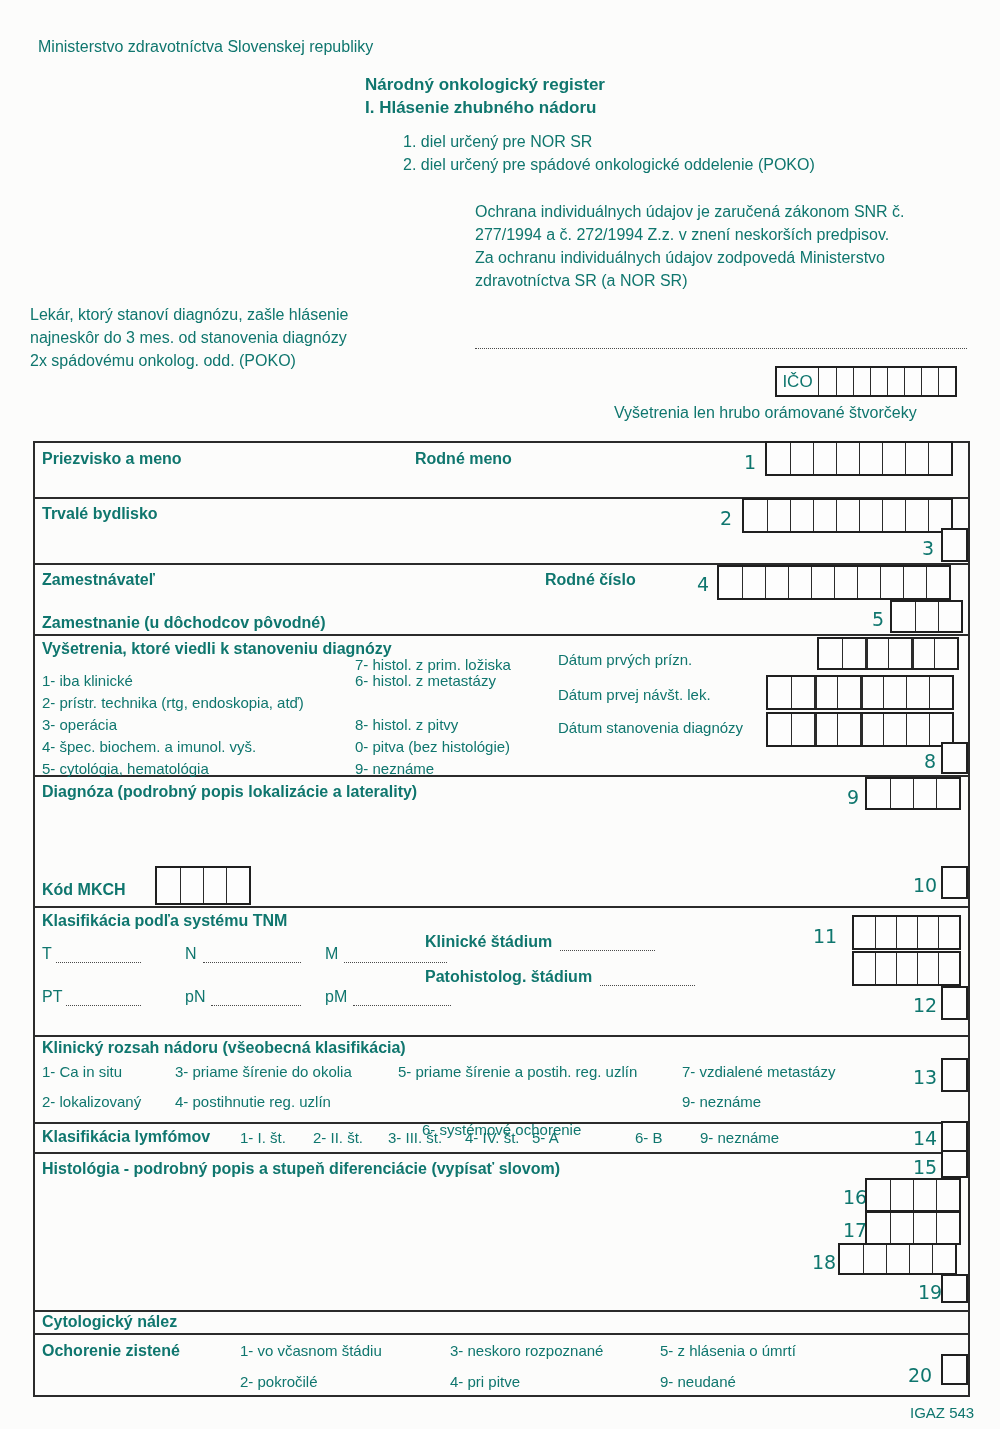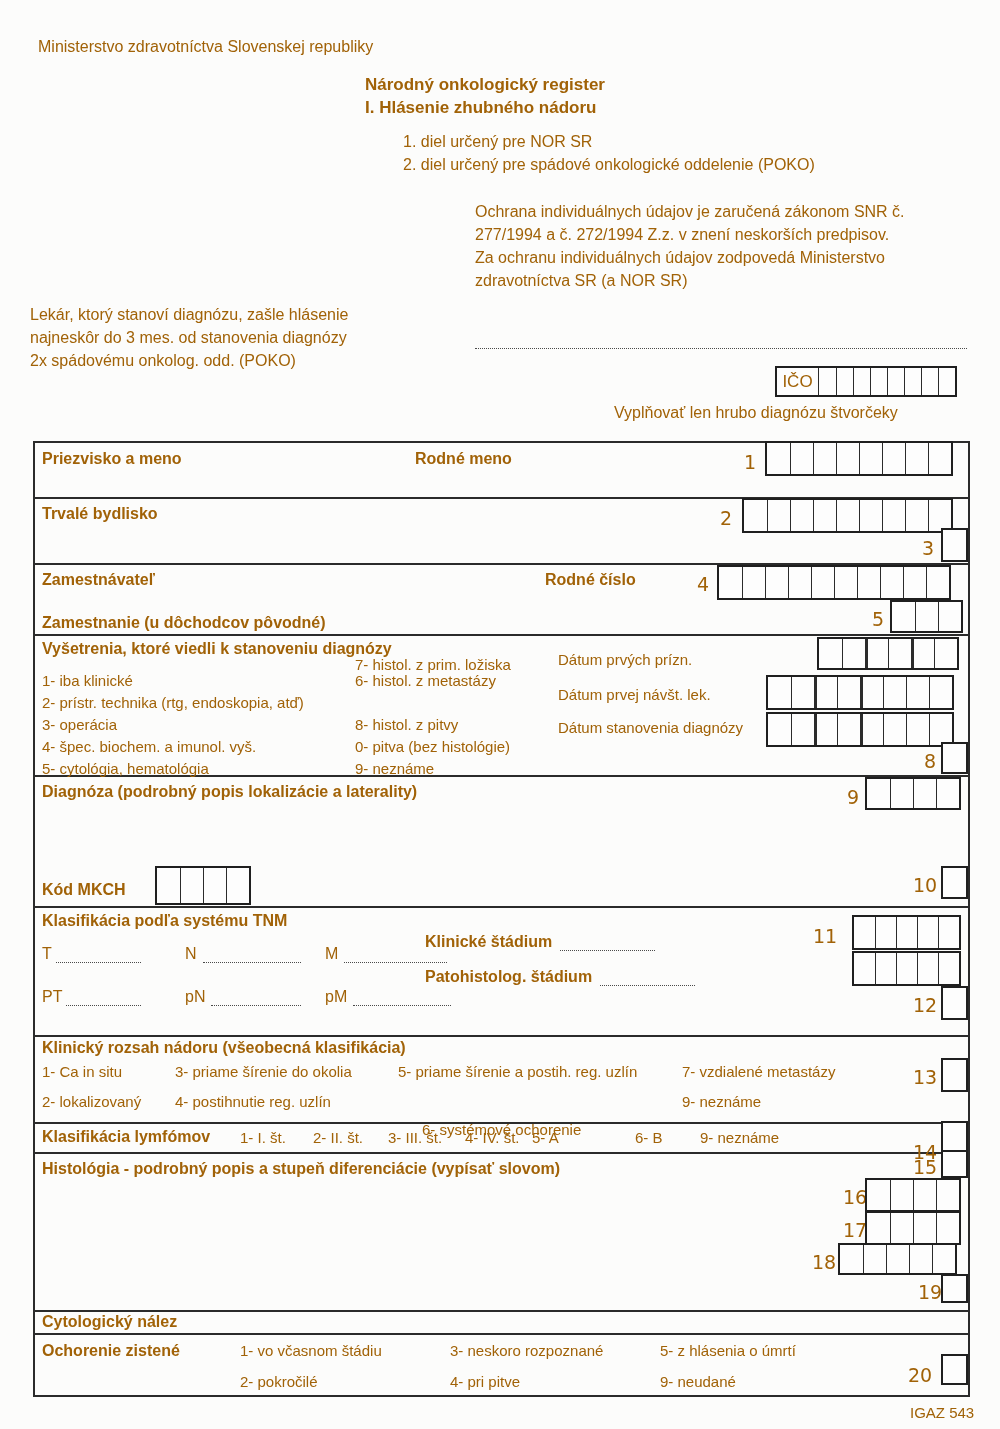--- a/index.html
+++ b/index.html
@@ -1,18 +1,18 @@
 <!DOCTYPE html>
 <html><head>
 <meta charset="utf-8">
 <style>
   html,body{margin:0;padding:0;background:#e8e8e8;}
   .page{
     position:relative;width:1000px;height:1429px;margin:0 auto;
-    background:#fcfcfb;color:#a16207;
+    background:#fcfcfb;color:#0f766e;
     font-family:"Liberation Sans", sans-serif;
     overflow:hidden;
   }
   .abs{position:absolute;}
   .b{font-weight:700;}
   .t15{font-size:15px;}
   .t16{font-size:16px;}
   .t17{font-size:17px;}
   .num{font-size:19px;font-family:"DejaVu Sans",sans-serif;}
   .note{line-height:23px;}
@@ -74,21 +74,21 @@
         <div class="cell"></div>
         <div class="cell"></div>
         <div class="cell"></div>
         <div class="cell"></div>
         <div class="cell"></div>
         <div class="cell"></div>
         <div class="cell"></div>
       </span>
   </div>
 
-  <div class="abs t16" style="left:614px;top:404px;">Vyplňovať len hrubo diagnózu štvorčeky</div>
+  <div class="abs t16" style="left:614px;top:404px;">Vyšetrenia len hrubo orámované štvorčeky</div>
 
   <div class="table">
     <div class="hline" style="top:54px;"></div>
     <div class="hline" style="top:120px;"></div>
     <div class="hline" style="top:191px;"></div>
     <div class="hline" style="top:332px;"></div>
     <div class="hline" style="top:463px;"></div>
     <div class="hline" style="top:592px;"></div>
     <div class="hline" style="top:679px;"></div>
     <div class="hline" style="top:709px;"></div>
@@ -297,21 +297,21 @@
     </div>
 
   <div class="abs t16 b" style="left:42px;top:1128px;">Klasifikácia lymfómov</div>
   <div class="abs t15" style="left:240px;top:1129px;">1- I. št.</div>
   <div class="abs t15" style="left:313px;top:1129px;">2- II. št.</div>
   <div class="abs t15" style="left:388px;top:1129px;">3- III. št.</div>
   <div class="abs t15" style="left:465px;top:1129px;">4- IV. št.</div>
   <div class="abs t15" style="left:532px;top:1129px;">5- A</div>
   <div class="abs t15" style="left:635px;top:1129px;">6- B</div>
   <div class="abs t15" style="left:700px;top:1129px;">9- neznáme</div>
-  <div class="abs num" style="left:913px;top:1127px;margin-top:14px;">14</div>
+  <div class="abs num" style="left:913px;top:1127px;">14</div>
   <div class="cells" style="left:941px;top:1121px;height:32px;">
       <div class="cell"></div>
     </div>
 
   <div class="abs t16 b" style="left:42px;top:1160px;">Histológia - podrobný popis a stupeň diferenciácie (vypísať slovom)</div>
   <div class="abs num" style="left:913px;top:1156px;">15</div>
   <div class="cells" style="left:941px;top:1150px;height:28px;">
       <div class="cell"></div>
     </div>
 

